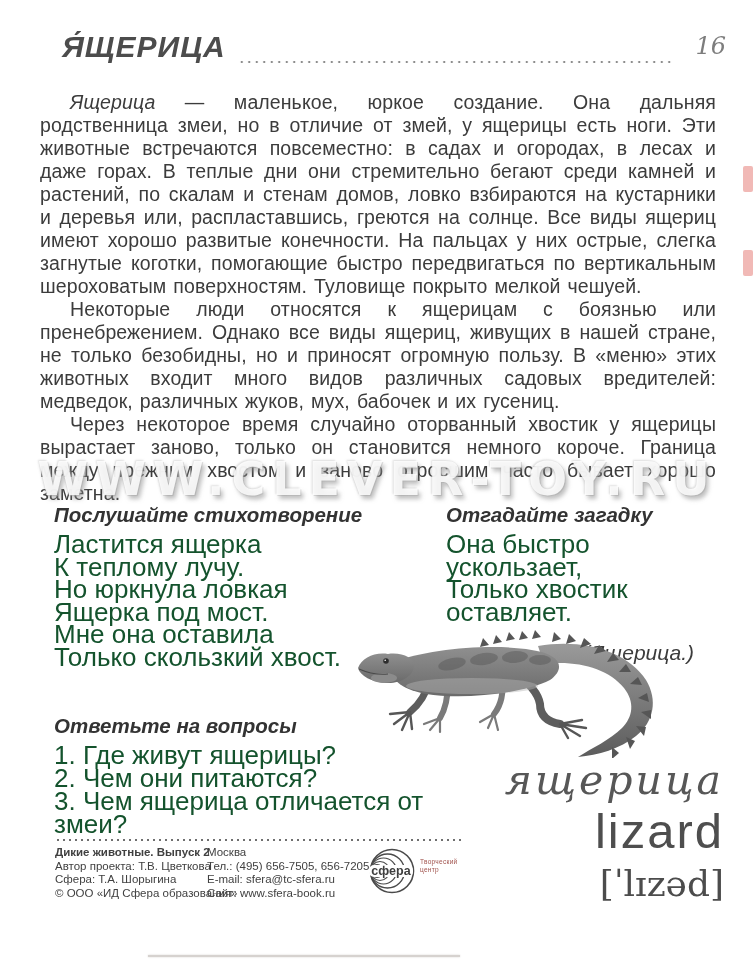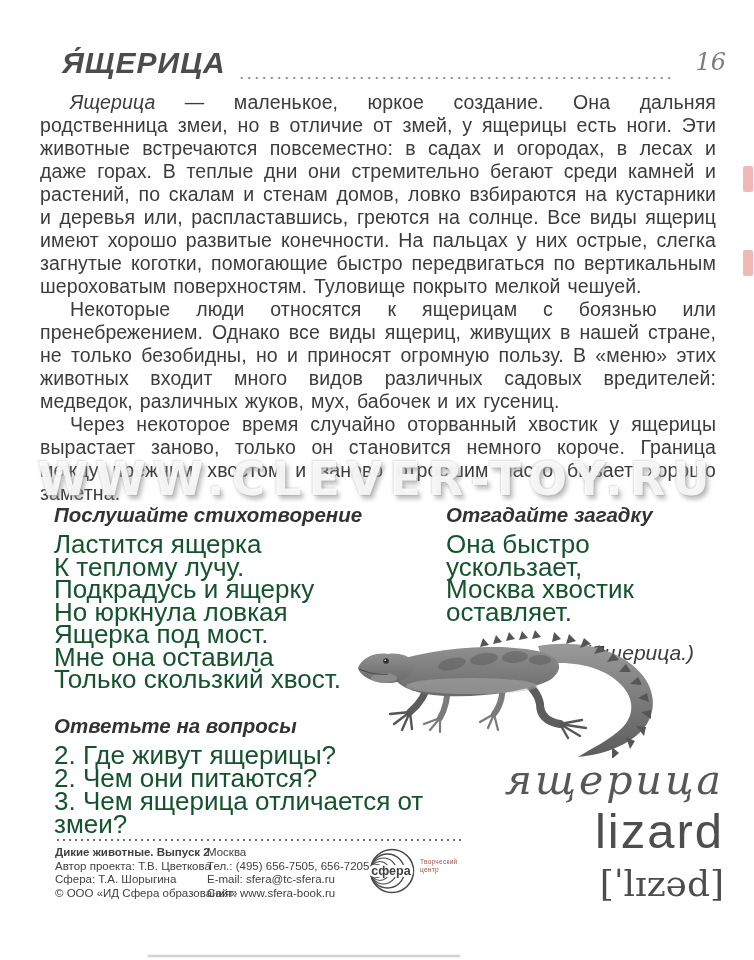--- a/index.html
+++ b/index.html
@@ -1,20 +1,20 @@
 <!DOCTYPE html>
 <html lang="ru"><head>
 <meta charset="utf-8">
 <style>
   html,body{margin:0;padding:0;background:#ffffff;}
   .page{position:relative;width:754px;height:960px;background:#ffffff;overflow:hidden;
         font-family:"Liberation Sans",sans-serif;color:#3a3a3a;}
 
   
-  .hdr{position:absolute;left:62px;top:46px;right:28px;height:40px;}
+  .hdr{position:absolute;left:62px;top:30px;right:28px;height:40px;}
   .hdr-title{display:inline-block;font-style:italic;font-weight:bold;font-size:30px;
              letter-spacing:1px;color:#4c4c4c;margin:0;vertical-align:bottom;
              font-family:"Liberation Sans",sans-serif;}
   .hdr-leader{position:absolute;left:176px;right:52px;bottom:6px;height:6px;
               background-image:radial-gradient(circle,#8d8d8d 1.4px,rgba(0,0,0,0) 1.5px);
               background-size:7.5px 6px;background-repeat:repeat-x;background-position:0 1px;}
   .hdr-num{position:absolute;right:0;top:2px;font-family:"DejaVu Serif",serif;
            font-style:italic;font-size:24px;color:#7d7d7d;}
 
   
@@ -86,31 +86,30 @@
     <p class="para">Некоторые люди относятся к ящерицам с боязнью или пренебрежением. Однако все виды ящериц, живущих в нашей стране, не только безобидны, но и приносят огромную пользу. В «меню» этих животных входит много видов различных садовых вредителей: медведок, различных жуков, мух, бабочек и их гусениц.</p>
     <p class="para">Через некоторое время случайно оторванный хвостик у ящерицы вырастает заново, только он становится немного короче. Граница между прежним хвостом и заново отросшим часто бывает хорошо заметна.</p>
   </div>
 
   <div class="watermark">WWW.CLEVER-TOY.RU</div>
 
   <div class="poem">
     <h2 class="sec-h">Послушайте стихотворение</h2>
     <div class="line">Ластится ящерка</div>
     <div class="line">К теплому лучу.</div>
-    <div class="line">Подкрадусь и ящерку</div>
     <div class="line">Но юркнула ловкая</div>
     <div class="line">Ящерка под мост.</div>
     <div class="line">Мне она оставила</div>
     <div class="line">Только скользкий хвост.</div>
   </div>
 
   <div class="riddle">
     <h2 class="sec-h">Отгадайте загадку</h2>
     <div class="line">Она быстро ускользает,</div>
-    <div class="line">Москва хвостик оставляет.</div>
+    <div class="line">Только хвостик оставляет.</div>
     <div class="answer">(Ящерица.)</div>
   </div>
 
   <svg class="lizard-art" viewBox="0 0 350 148" aria-hidden="true">
     <defs>
       <linearGradient id="lg" x1="0" y1="0" x2="0" y2="1">
         <stop offset="0" stop-color="#9a9a9a"></stop>
           <stop offset="1" stop-color="#5c5c5c"></stop>
       </linearGradient>
       <linearGradient id="bg" x1="0" y1="0" x2="0" y2="1">
@@ -163,21 +162,21 @@
 
     <path d="M6,58 C10,48 22,42 36,44 C50,42 62,48 62,56 C62,66 48,74 34,73 C20,72 8,66 6,58 Z" fill="url(#bg)"></path>
     <ellipse cx="32" cy="68" rx="13" ry="5" fill="#8b8b8b"></ellipse>
     <path d="M7,59 C16,63 26,65 36,64" stroke="#4a4a4a" fill="none" stroke-width="1.2"></path>
     <circle cx="34" cy="51" r="2.8" fill="#2e2e2e"></circle>
     <circle cx="33.2" cy="50.2" r="0.8" fill="#ffffff"></circle>
   </svg>
 
   <div class="questions">
     <h2 class="sec-h">Ответьте на вопросы</h2>
-    <div class="line">2. Где живут ящерицы?</div>
+    <div class="line">1. Где живут ящерицы?</div>
     <div class="line">2. Чем они питаются?</div>
     <div class="line">3. Чем ящерица отличается от змеи?</div>
   </div>
 
   <div class="vocab">
     <div class="vocab-ru">ящерица</div>
     <div class="vocab-en">lizard</div>
     <div class="vocab-tr">[ˈlɪzəd]</div>
   </div>
 

